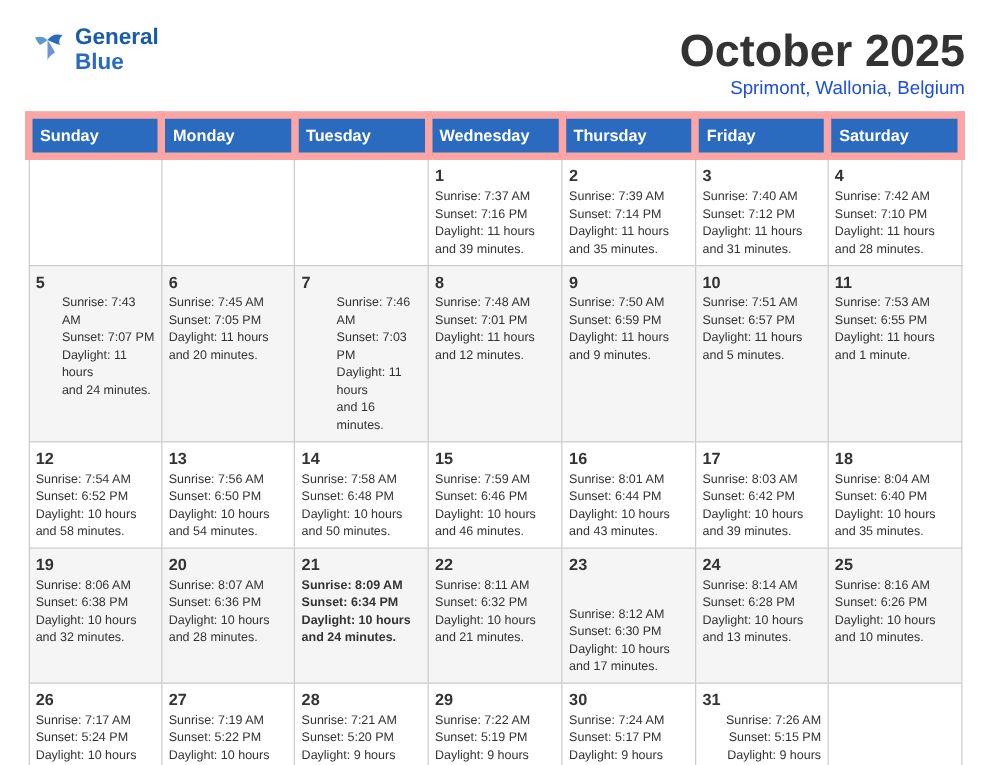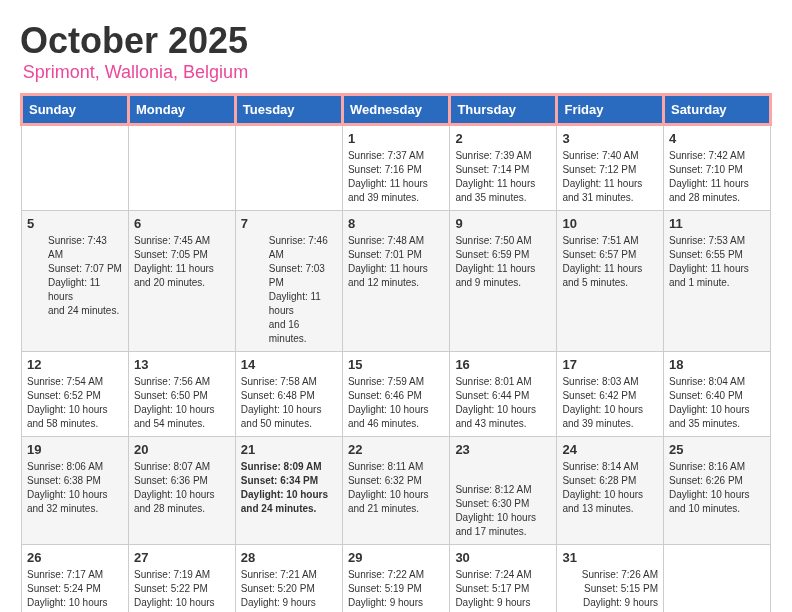--- a/index.html
+++ b/index.html
@@ -36,35 +36,35 @@
     }
     .title-block {
       text-align: right;
     }
     .month-title {
       font-size: 36px;
       font-weight: bold;
       color: #333;
     }
     .subtitle {
-      font-size: 18px;
-      color: #ec4899;
+      font-size: 15px;
+      color: #1d4ed8;
     }
     .calendar {
       width: 100%;
       border-collapse: collapse;
       border: 1px solid #ccc;
     }
     .calendar th {
       background-color: #2a6abf;
       color: #fff;
       text-align: left;
       padding: 6px 6px;
       font-size: 13px;
-      border: 3px solid #fca5a5;
+      border: 6px solid #fca5a5;
     }
     .calendar td {
       vertical-align: top;
       padding: 5px 5px;
       border: 1px solid #ccc;
       width: 108px;
       min-height: 80px;
       font-size: 11px;
       color: #333;
       background: #fff;
@@ -84,20 +84,31 @@
       color: #333;
     }
     .empty-cell {
       background: #fff !important;
     }
   </style>
 </head>
 <body>
 
 <div class="header">
+  <div class="logo">
+    <svg class="logo-bird" viewBox="0 0 36 32" xmlns="http://www.w3.org/2000/svg">
+      <path d="M18 8 Q22 2 30 4 Q26 8 28 12 Q22 10 18 8Z" fill="#2a6abf"></path>
+      <path d="M18 8 Q14 4 8 6 Q10 10 12 12 Q16 10 18 8Z" fill="#5a9ad0"></path>
+      <path d="M18 8 L18 24 Q20 20 24 18 Q22 14 18 8Z" fill="#2a6abf" opacity="0.7"></path>
+    </svg>
+    <div class="logo-text">
+      <div><span>General</span></div>
+      <div><span style="color:#2a6abf">Blue</span></div>
+    </div>
+  </div>
   <div class="title-block">
     <div class="month-title">October 2025</div>
     <div class="subtitle">Sprimont, Wallonia, Belgium</div>
   </div>
 </div>
 
 <table class="calendar">
   <thead>
     <tr id="weekday-header">
         <th>Sunday</th>

